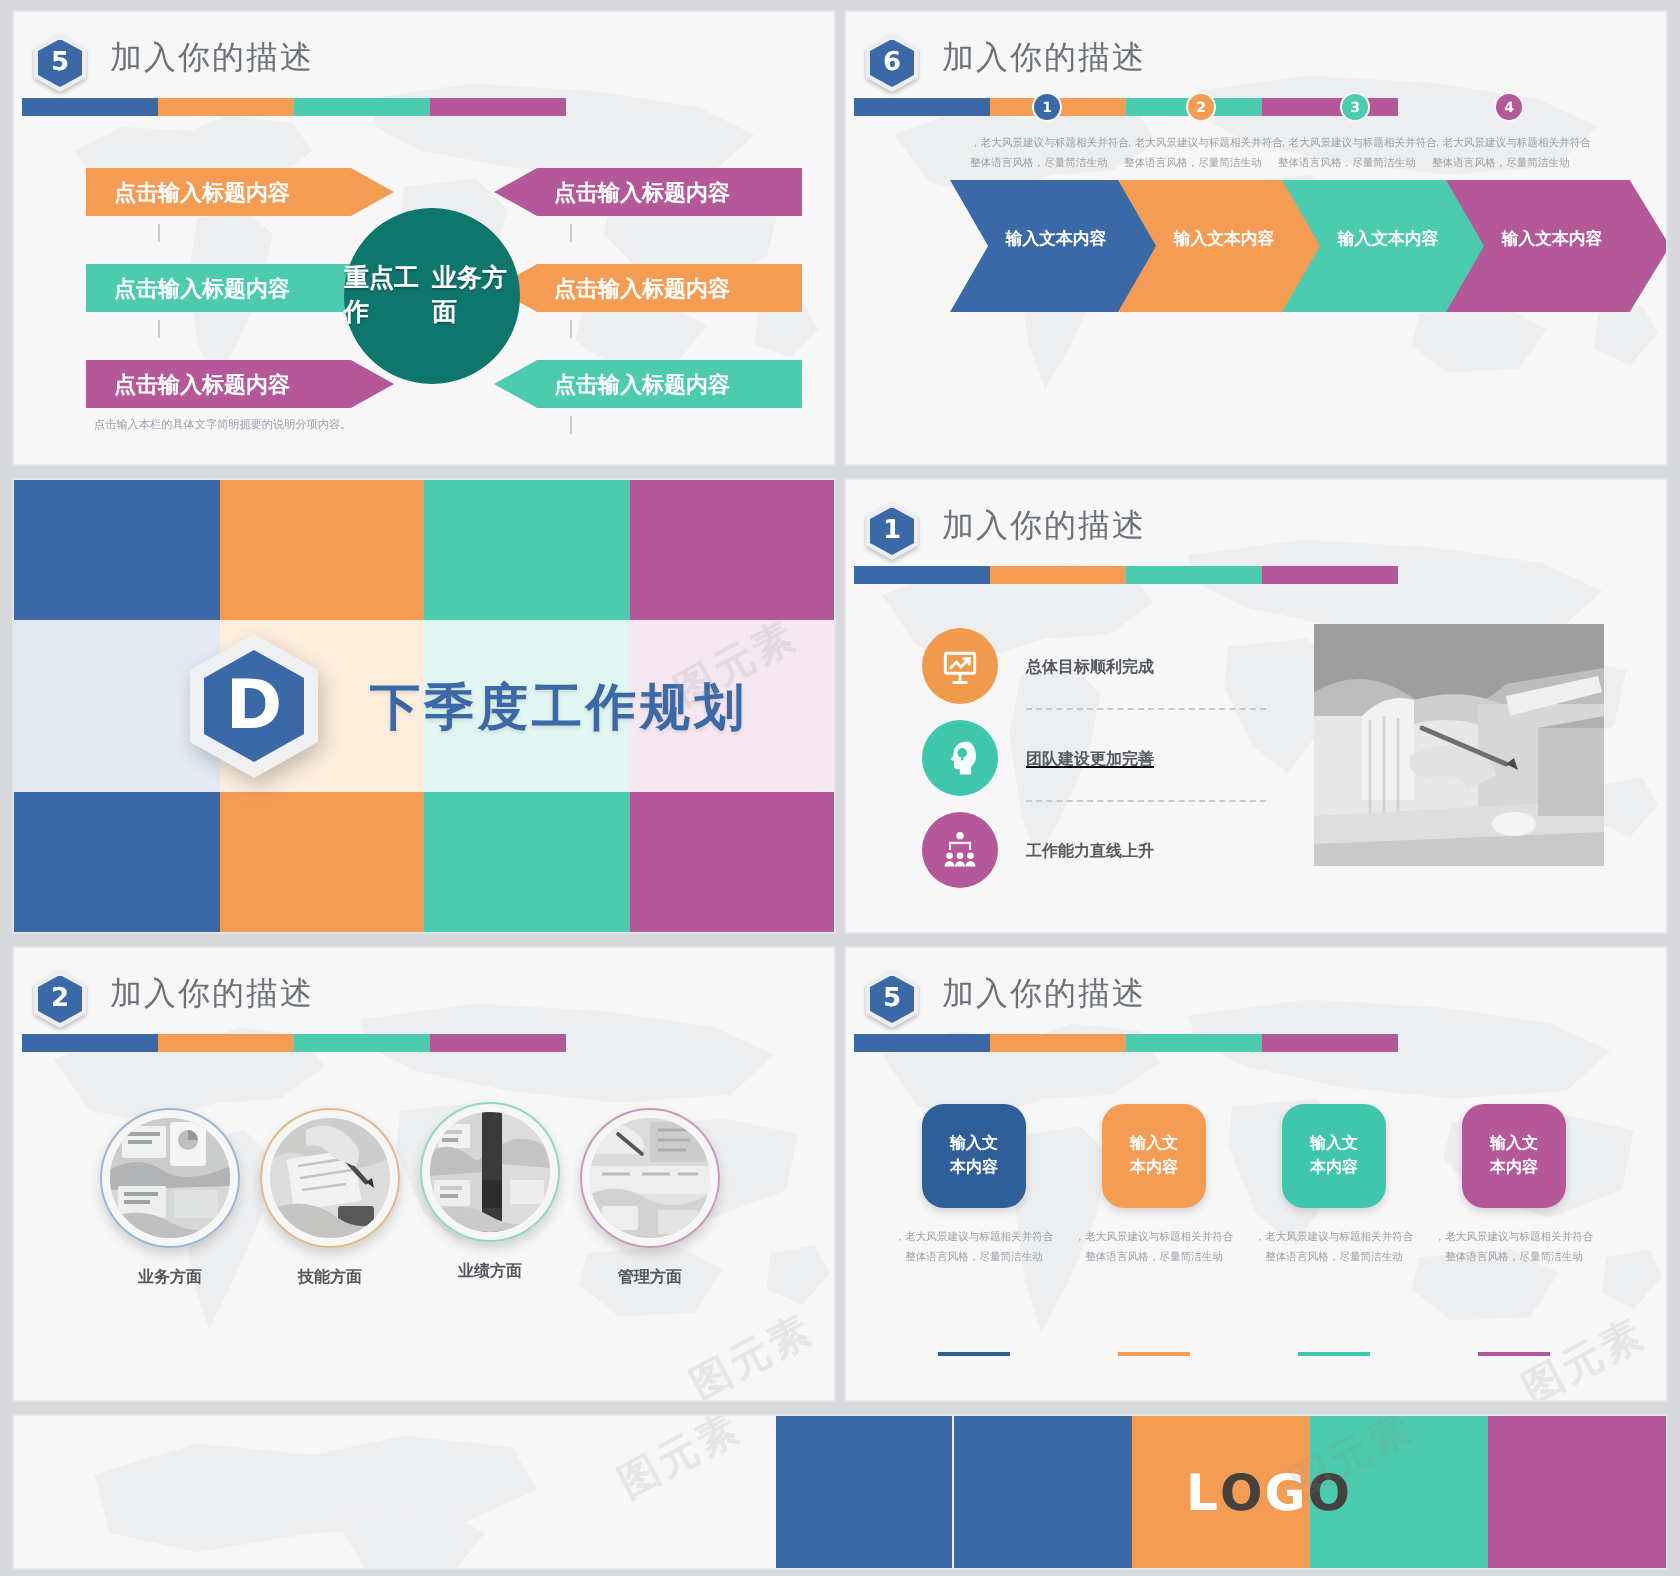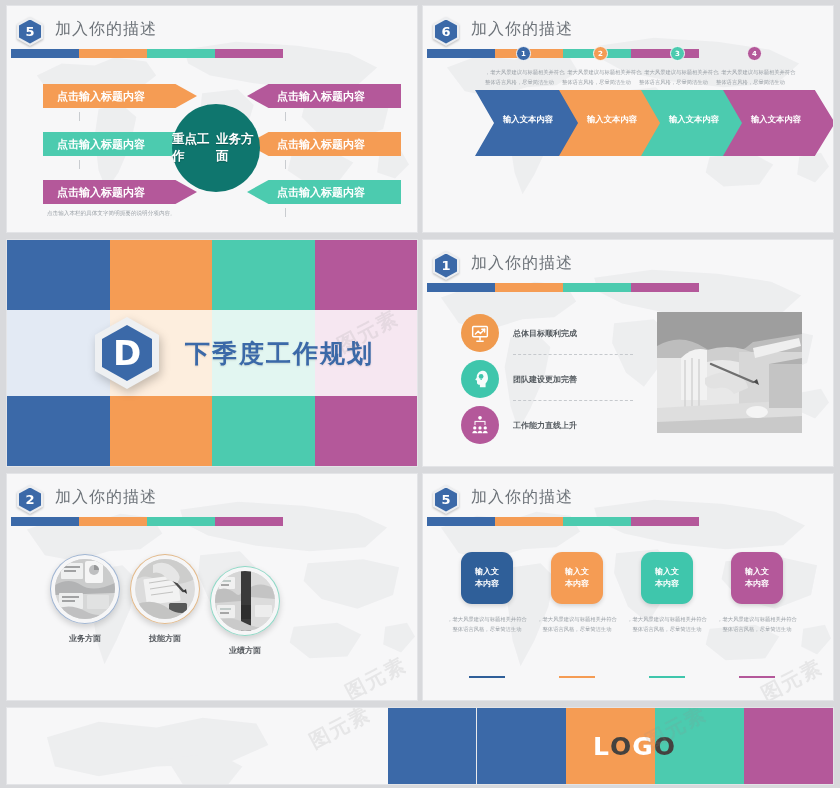--- a/index.html
+++ b/index.html
@@ -394,21 +394,21 @@
           <rect x="4" y="5" width="16" height="11" rx="1"></rect>
           <path d="M12 16v4M8 21h8"></path>
           <path d="M7 13l3-3 2.5 2.5L17 8" stroke-linecap="round"></path>
           <path d="M14 8h3v3" stroke-linecap="round"></path>
         </svg>
       </div>
       <div class="ilabel">总体目标顺利完成</div>
     </div>
     <div class="idash" style="left:90px;top:114px;width:120px;"></div>
 
-    <div class="iconrow" style="left:38px;top:120px;">
+    <div class="iconrow" style="left:38px;top:120px;text-decoration:underline;">
       <div class="icircle" style="background:#3fc6ac;">
         <svg viewBox="0 0 24 24" fill="#ffffff">
           <path d="M15.5 3c-4 0-7 2.9-7 6.6 0 1.1-.5 1.7-1.2 2.4-.5.5-.3 1.2.4 1.3l1 .2v2.6c0 1.2.9 2.1 2.1 2.1h1.1V21h6.2v-4.2c1.6-1.4 2.6-3.4 2.6-5.6C20.7 6.3 18.5 3 15.5 3z" opacity=".95"></path>
           <circle cx="13.2" cy="9.2" r="2.6" fill="#3fc6ac"></circle>
           <path d="M12.6 11.6h1.3v1.6h-1.3z" fill="#3fc6ac"></path>
         </svg>
       </div>
       <div class="ilabel">团队建设更加完善</div>
     </div>
     <div class="idash" style="left:90px;top:160px;width:120px;"></div>
@@ -518,21 +518,21 @@
             <rect x="7" y="37" width="17" height="2" fill="#9aa3ad"></rect>
               <rect x="7" y="41" width="13" height="2" fill="#9aa3ad"></rect>
             <rect x="32" y="36" width="22" height="14" rx="1" fill="#dfe2e5"></rect>
             <path d="M0 50 q16 -6 30 2 q14 8 30 0 L60 60 L0 60Z" fill="#bcc1c6"></path>
           </svg>
         </div>
       </div>
       <div class="pclabel">业务方面</div>
     </div>
 
-    <div class="pcircle-wrap" style="left:200px;top:92px;">
+    <div class="pcircle-wrap" style="left:200px;top:77px;">
       <div class="pcircle" style="box-shadow:0 3px 6px rgba(0,0,0,.16), inset 0 0 0 1px #8fd8c6;">
         <div class="inner">
           <svg viewBox="0 0 60 60" preserveAspectRatio="none">
             <rect width="60" height="60" fill="#e2e2e2"></rect>
             <rect x="0" y="0" width="26" height="60" fill="#d6d6d6"></rect>
             <rect x="26" y="0" width="10" height="60" fill="#3a3a3a"></rect>
             <rect x="36" y="0" width="24" height="60" fill="#dcdcdc"></rect>
             <rect x="4" y="6" width="16" height="12" rx="1" fill="#f1f1f1"></rect>
             <rect x="6" y="9" width="10" height="2" fill="#8fd8c6"></rect>
               <rect x="6" y="13" width="8" height="2" fill="#a6a6a6"></rect>
@@ -543,20 +543,40 @@
             <path d="M36 16 q10 -6 24 2 L60 28 L36 26Z" fill="#c4c4c4"></path>
             <rect x="40" y="34" width="17" height="12" rx="1" fill="#ededed"></rect>
             <path d="M26 34 L36 34 L36 48 L26 48Z" fill="#2e2e2e"></path>
             <path d="M0 50 q16 -6 30 2 q14 8 30 0 L60 60 L0 60Z" fill="#cacaca"></path>
           </svg>
         </div>
       </div>
       <div class="pclabel">业绩方面</div>
     </div>
 
+    <div class="pcircle-wrap" style="left:280px;top:80px;">
+      <div class="pcircle" style="box-shadow:0 3px 6px rgba(0,0,0,.16), inset 0 0 0 1px #c79ab9;">
+        <div class="inner">
+          <svg viewBox="0 0 60 60" preserveAspectRatio="none">
+            <rect width="60" height="60" fill="#e4e1e4"></rect>
+            <rect x="0" y="0" width="60" height="24" fill="#dedade"></rect>
+            <path d="M2 4 q12 -4 22 4 q6 6 0 10 L2 18Z" fill="#efeced"></path>
+            <rect x="30" y="2" width="28" height="20" rx="1" fill="#d0ccd0"></rect>
+            <path d="M34 6 L52 6 M34 11 L50 11 M34 16 L48 16" stroke="#b3adb3" stroke-width="1.4"></path>
+            <path d="M14 8 L26 18" stroke="#555" stroke-width="1.8" stroke-linecap="round"></path>
+            <rect x="0" y="24" width="60" height="14" fill="#f0eef0"></rect>
+            <path d="M6 28 L20 28 M26 28 L40 28 M44 28 L54 28" stroke="#c0bac0" stroke-width="1.6"></path>
+            <path d="M0 38 q14 -6 28 2 q14 8 32 -2 L60 60 L0 60Z" fill="#d5d1d5"></path>
+            <rect x="6" y="44" width="18" height="12" rx="1" fill="#efeef0"></rect>
+            <rect x="34" y="46" width="20" height="12" rx="1" fill="#e6e3e6"></rect>
+          </svg>
+        </div>
+      </div>
+      <div class="pclabel">管理方面</div>
+    </div>
 
     <div class="wm" style="right:8px;bottom:8px;">图元素</div>
   </div>
 
   <div class="slide" style="left:422px;top:473px;width:412px;height:228px;">
     <div class="worldmap">
       <svg viewBox="0 0 412 228" preserveAspectRatio="none">
         <g fill="#e6e7e9">
           <path d="M18 54 L54 42 L90 46 L114 38 L148 42 L158 58 L134 74 L100 76 L68 86 L36 80 Z"></path>
           <path d="M90 94 L118 90 L132 104 L126 134 L112 168 L98 194 L90 168 L84 124 Z"></path>

